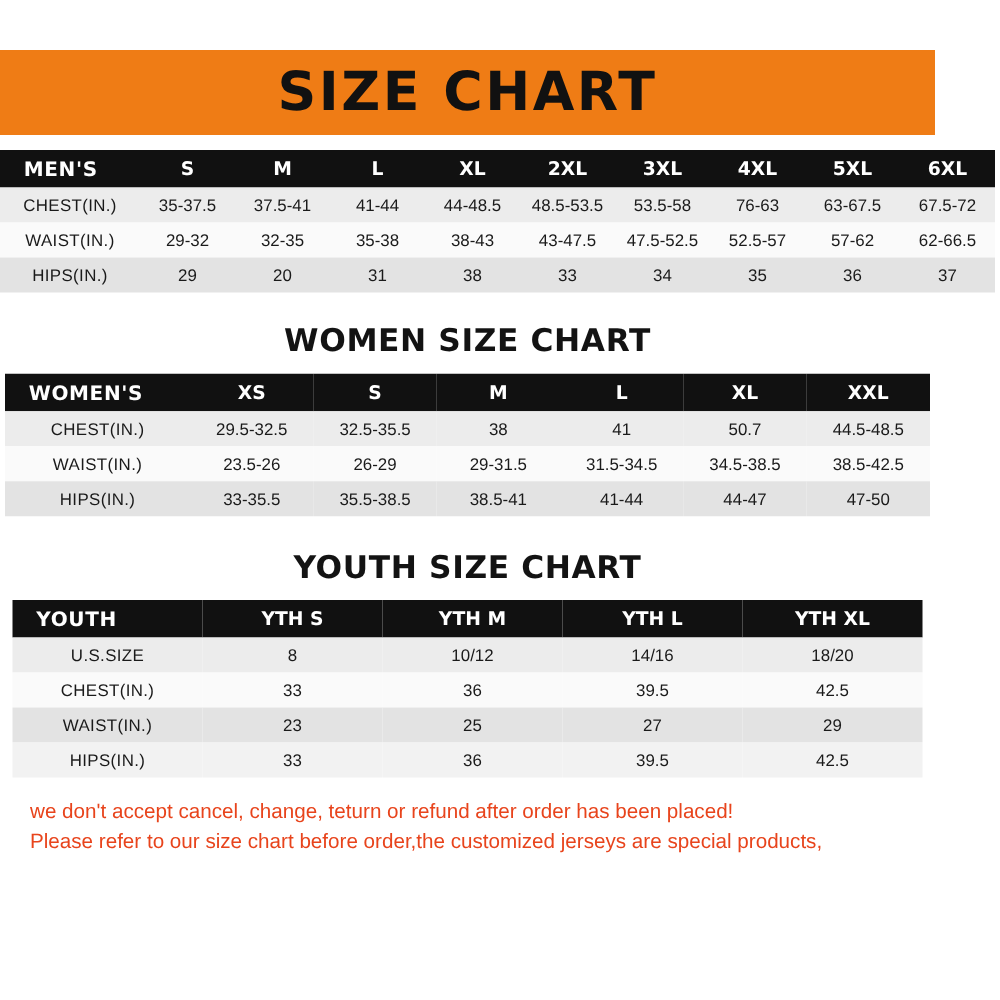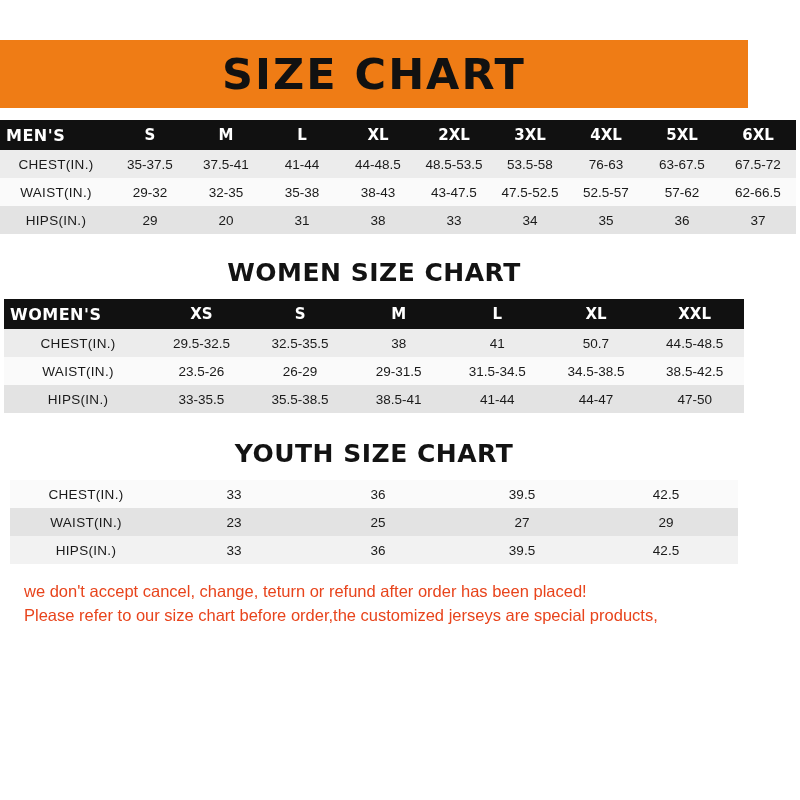--- a/index.html
+++ b/index.html
@@ -62,21 +62,21 @@
     color: #ffffff;
     height: 30px;
     font-family: "DejaVu Sans", sans-serif;
     font-weight: bold;
     font-size: 15px;
     text-align: center;
     vertical-align: middle;
   }
   .hdr-row th.first {
     text-align: left;
-    padding-left: 6px;
+    padding-left: 19px;
     font-size: 16px;
     letter-spacing: 0.5px;
   }
   .body-row td {
     height: 28px;
     font-size: 13.5px;
     color: #1a1a1a;
     text-align: center;
     vertical-align: middle;
     font-family: "Liberation Sans", sans-serif;
@@ -244,20 +244,34 @@
   <div class="section-title t3">YOUTH SIZE CHART</div>
   <table class="size-table" id="youth-table">
     <colgroup>
       <col class="c0">
         <col class="cx">
         <col class="cx">
         <col class="cx">
         <col class="cx">
     </colgroup>
     <tbody>
+        <tr class="hdr-row">
+      <th class="first">YOUTH</th>
+      <th>YTH S</th>
+      <th>YTH M</th>
+      <th>YTH L</th>
+      <th>YTH XL</th>
+    </tr>
+    <tr class="body-row row-a">
+      <td class="first">U.S.SIZE</td>
+      <td>8</td>
+      <td>10/12</td>
+      <td>14/16</td>
+      <td>18/20</td>
+    </tr>
     <tr class="body-row row-b">
       <td class="first">CHEST(IN.)</td>
       <td>33</td>
       <td>36</td>
       <td>39.5</td>
       <td>42.5</td>
     </tr>
     <tr class="body-row row-c">
       <td class="first">WAIST(IN.)</td>
       <td>23</td>

